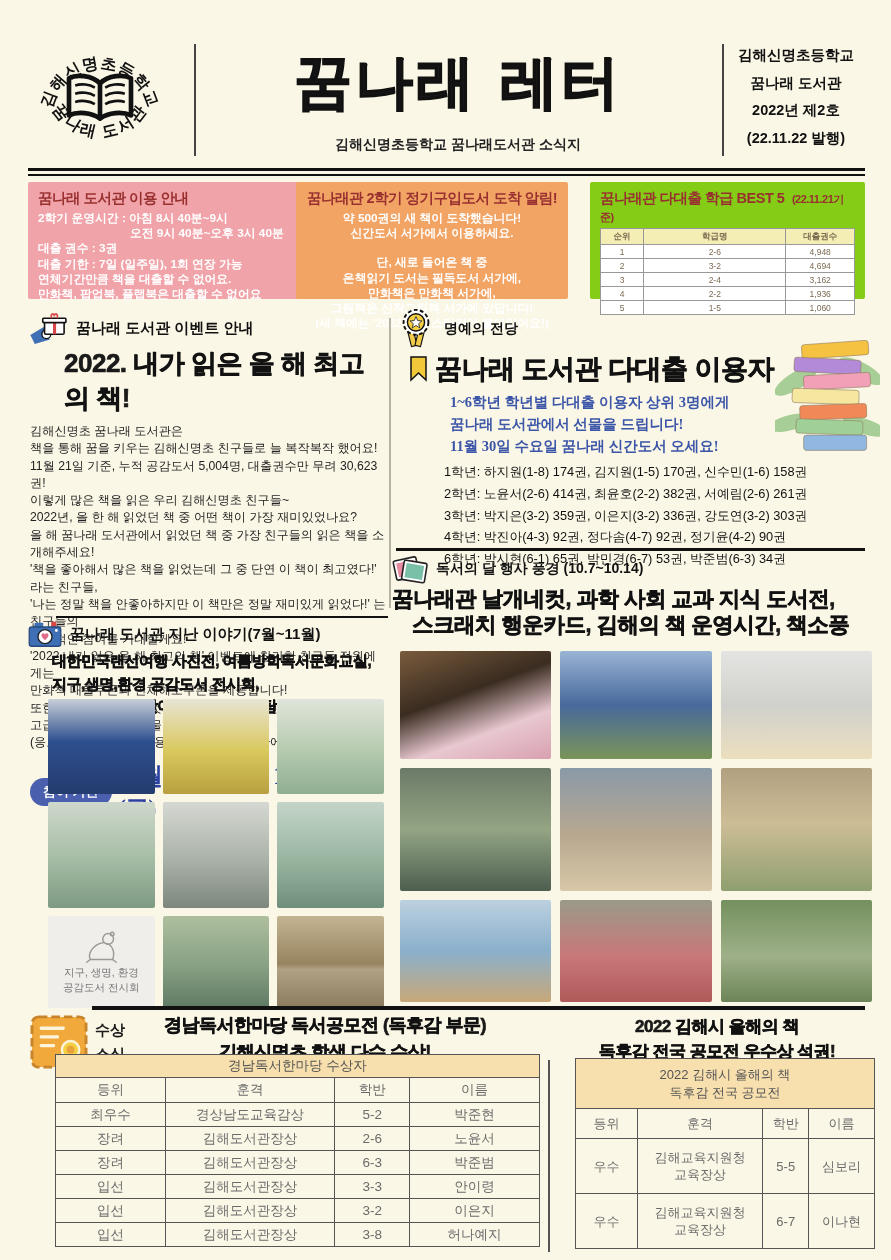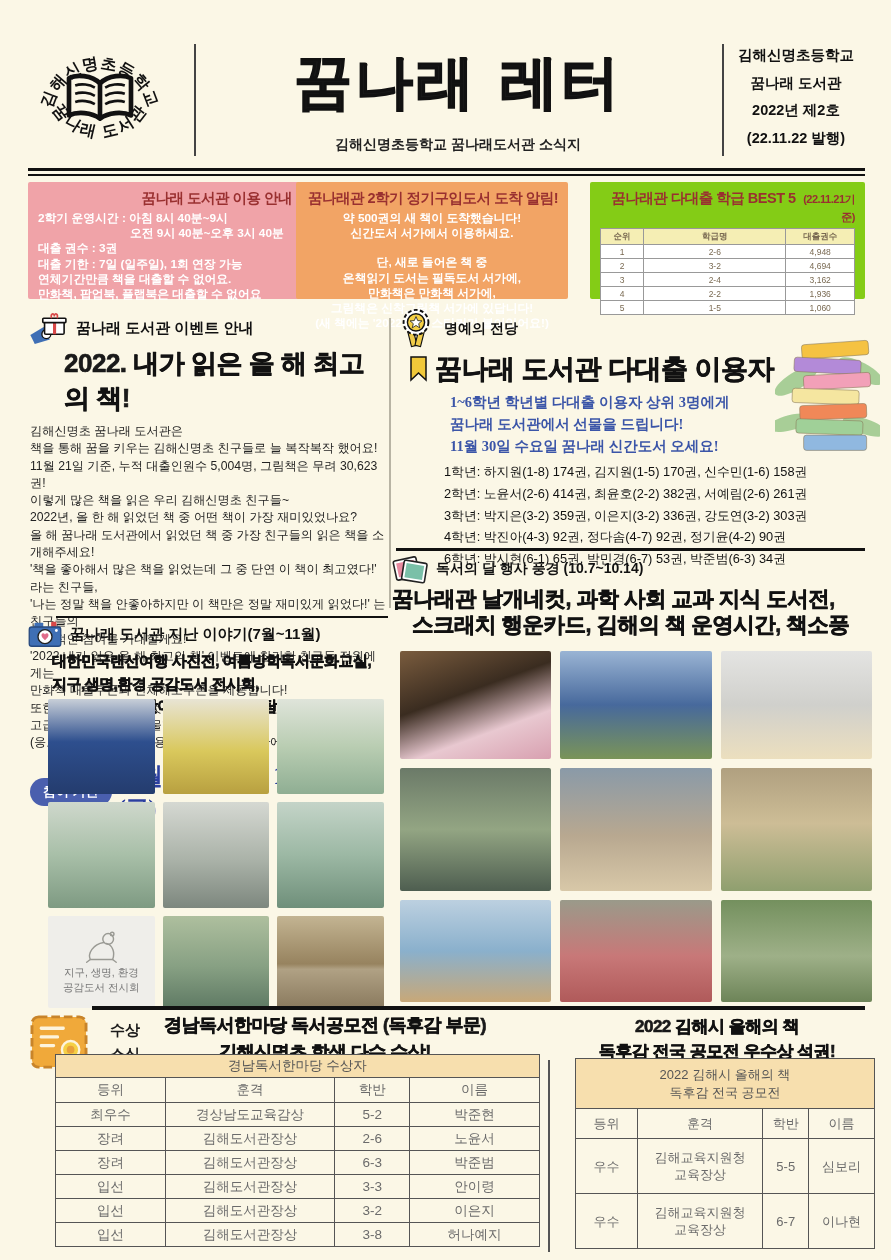--- a/index.html
+++ b/index.html
@@ -14,21 +14,21 @@
   .hdr-title { font-size:58px; font-weight:900; letter-spacing:3px; margin-top:4px;
                font-family:"DejaVu Sans",sans-serif; -webkit-text-stroke:1.5px #111; }
   .hdr-sub { font-size:14px; font-weight:700; margin-top:14px; color:#222; }
   .hdr-right { position:absolute; right:0; top:2px; width:138px; text-align:center;
                font-weight:800; font-size:14.5px; line-height:27.5px; color:#111; }
   .rule-double { position:absolute; left:28px; top:168px; width:837px; height:8px;
                  border-top:3.5px solid #111; border-bottom:2px solid #111; }
 
   
   .box { position:absolute; top:182px; height:117px; padding:7px 10px; border-radius:2px; }
-  .box-title { color:#993030; font-weight:900; font-size:14.5px; margin-bottom:3px; letter-spacing:-0.5px;text-align:right; }
+  .box-title { color:#993030; font-weight:900; font-size:14.5px; margin-bottom:3px; letter-spacing:-0.5px; }
   .box-body { color:#fff; font-size:11.8px; line-height:15.2px; font-weight:700; }
   .box-usage { left:28px; width:274px; background:#f0a3a8; }
   .box-usage .indent { padding-left:92px; }
   .box-arrival { left:296px; width:272px; background:#f2a465; text-align:center; }
   .box-arrival .box-line { min-height:14px; }
   .box-best5 { left:590px; width:275px; background:#84cc16; }
   .box-best5 .basis { font-size:11px; font-weight:900; color:#993030; margin-left:4px; }
   .best5 { width:100%; border-collapse:collapse; background:#fff; margin-top:3px;
            font-size:8.5px; color:#7a6a52; }
   .best5 th, .best5 td { border:1px solid #999; text-align:center; padding:1.5px 2px; }
@@ -91,21 +91,21 @@
   .ph-r3{background:linear-gradient(180deg,#e4e4e2 0%,#d0d0cc 50%,#ecdfbe 100%);}
   .ph-r4{background:linear-gradient(180deg,#6b7a68 0%,#93a583 50%,#4e5e50 100%);}
   .ph-r5{background:linear-gradient(180deg,#8a9aa8 0%,#b8a890 55%,#d8c8a8 100%);}
   .ph-r6{background:linear-gradient(180deg,#b0a080 0%,#cdbd96 45%,#8f9f6f 100%);}
   .ph-r7{background:linear-gradient(180deg,#bcd0e0 0%,#8ab0cc 50%,#c8a878 100%);}
   .ph-r8{background:linear-gradient(180deg,#9a9a8a 0%,#c87878 55%,#b05a5a 100%);}
   .ph-r9{background:linear-gradient(180deg,#74905e 0%,#9eb088 55%,#6d8458 100%);}
 
   
   .bottom-rule { position:absolute; left:92px; top:1006px; width:773px; height:3.5px; background:#111; }
-  .award-badge { position:absolute; left:30px; top:1014px; display:flex; align-items:center; gap:22px; }
+  .award-badge { position:absolute; left:30px; top:1014px; display:flex; align-items:center; gap:7px; }
   .award-badge .lbl { font-size:15px; font-weight:800; line-height:24px; }
   .aw-title { text-align:center; font-size:18px; line-height:27px; }
   .awards-left-hd { position:absolute; left:110px; top:1012px; width:430px; }
   .awards-right-hd { position:absolute; left:558px; top:1014px; width:318px; }
   .awards-right-hd .aw-title { font-size:17px; line-height:25px; }
 
   table.awards { border-collapse:collapse; background:#fbf7e6; color:#6b6b6b; }
   table.awards th, table.awards td { border:1.5px solid #555; text-align:center; font-weight:500; }
   table.awards .caption { background:#f7dfae; color:#555; font-weight:600; }
   .awards-left-tb { position:absolute; left:55px; top:1054px; width:485px; }
@@ -243,21 +243,21 @@
         <rect x="25.5" y="10" width="3.5" height="15" fill="#d84848"></rect>
         <rect x="14" y="7" width="26" height="5" rx="1" fill="#fff" stroke="#111" stroke-width="1.8"></rect>
         <path d="M24 7 C 22 2 27 0 27 5 C 27 0 32 2 30 7" fill="none" stroke="#d84848" stroke-width="1.8"></path>
       </svg>
       <span>꿈나래 도서관 이벤트 안내</span>
     </div>
     <div class="event-title display">2022. 내가 읽은 올 해 최고의 책!</div>
     <div class="event-body">
       <div>김해신명초 꿈나래 도서관은</div>
       <div>책을 통해 꿈을 키우는 김해신명초 친구들로 늘 복작복작 했어요!</div>
-      <div>11월 21일 기준, 누적 대출인원수 5,004명, 그림책은 무려 30,623권!</div>
+      <div>11월 21일 기준, 누적 공감도서 5,004명, 대출권수만 무려 30,623권!</div>
       <div>이렇게 많은 책을 읽은 우리 김해신명초 친구들~</div>
       <div>2022년, 올 한 해 읽었던 책 중 어떤 책이 가장 재미있었나요?</div>
       <div>올 해 꿈나래 도서관에서 읽었던 책 중 가장 친구들의  읽은 책을 소개해주세요!</div>
       <div>'책을 좋아해서 많은 책을 읽었는데 그 중 단연 이 책이 최고였다!' 라는 친구들,</div>
       <div>'나는 정말 책을 안좋아하지만 이 책만은 정말 재미있게 읽었다!' 는 친구들의</div>
       <div>적극적인 참여를 기대할게요!</div>
       <div>'2022 내가 읽은 올 해 최고의 책' 이벤트에 참가한 친구들 전원에게는</div>
       <div>만화책 대출쿠폰과 연체해소쿠폰을 제공합니다!</div>
       <div>또한 책 소개글을 정성껏 잘 쓴 친구 20명을 선정해</div>
       <div>고급 학용품 세트를 선물합니다!</div>

